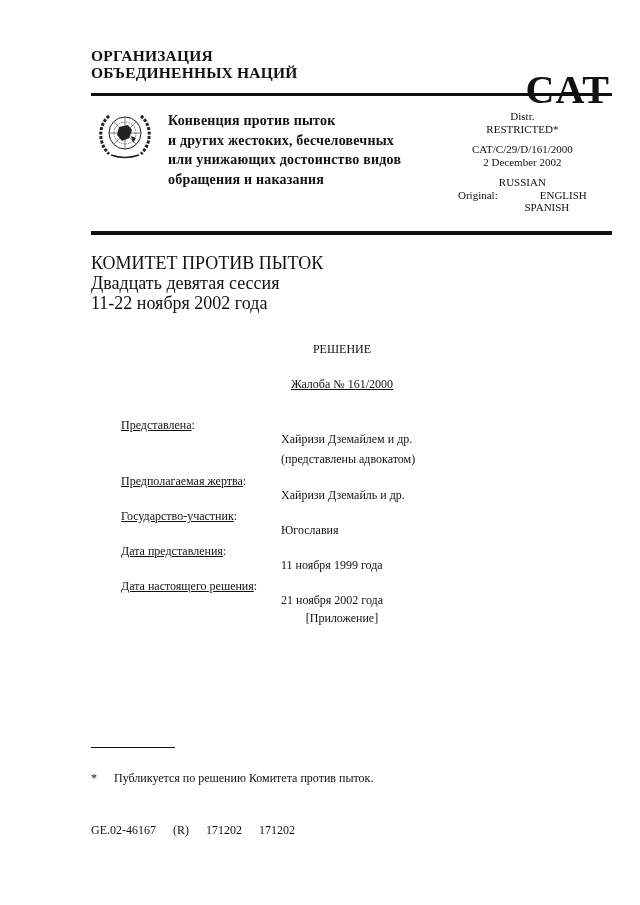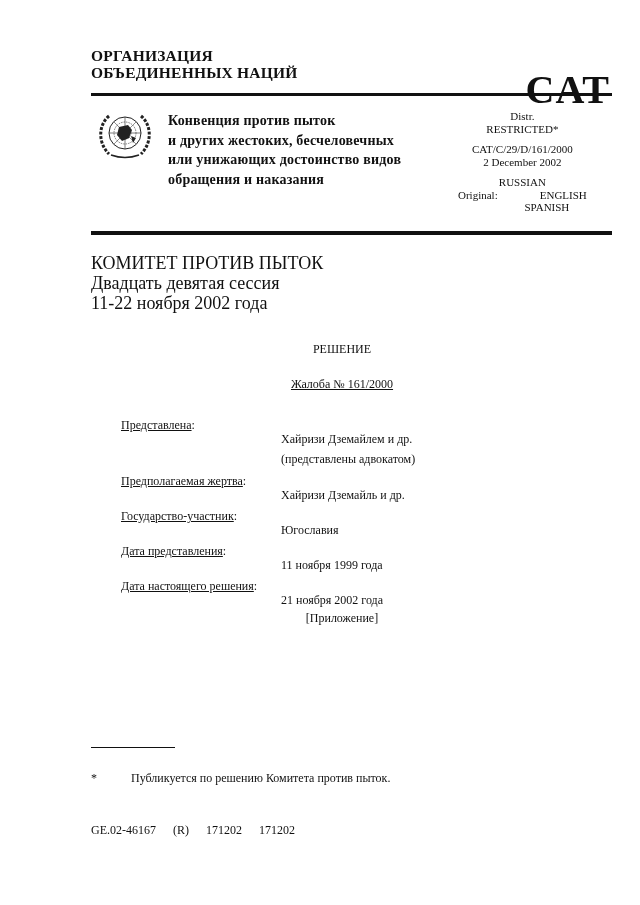--- a/index.html
+++ b/index.html
@@ -44,21 +44,21 @@
       text-decoration: underline;
     }
     .fields { left: 121px; top: 413px; font-size: 12px; }
     .field { position: absolute; left: 0; white-space: nowrap; }
     .field .lbl { position: absolute; left: 0; top: 5px; }
     .field .lbl u { text-decoration: underline; }
     .field .val { position: absolute; left: 160px; top: 16px; line-height: 20px; }
     .annex { left: 0; width: 684px; top: 611px; text-align: center; font-size: 12px; }
     .fn-rule { left: 91px; top: 747px; width: 84px; height: 1px; background: #111; }
     .fn-star { left: 91px; top: 771px; font-size: 12px; }
-    .fn-text { left: 131px; top: 771px; font-size: 12px; white-space: nowrap; }
+    .fn-text { left: 114px; top: 771px; font-size: 12px; white-space: nowrap; }
     .docref { left: 91px; top: 823px; font-size: 12px; white-space: nowrap; word-spacing: 0; }
     .docref span { margin-right: 14px; }
   </style>
 </head>
 <body>
 
 <div class="abs org">
   <div>ОРГАНИЗАЦИЯ</div>
   <div>ОБЪЕДИНЕННЫХ НАЦИЙ</div>
 </div>

